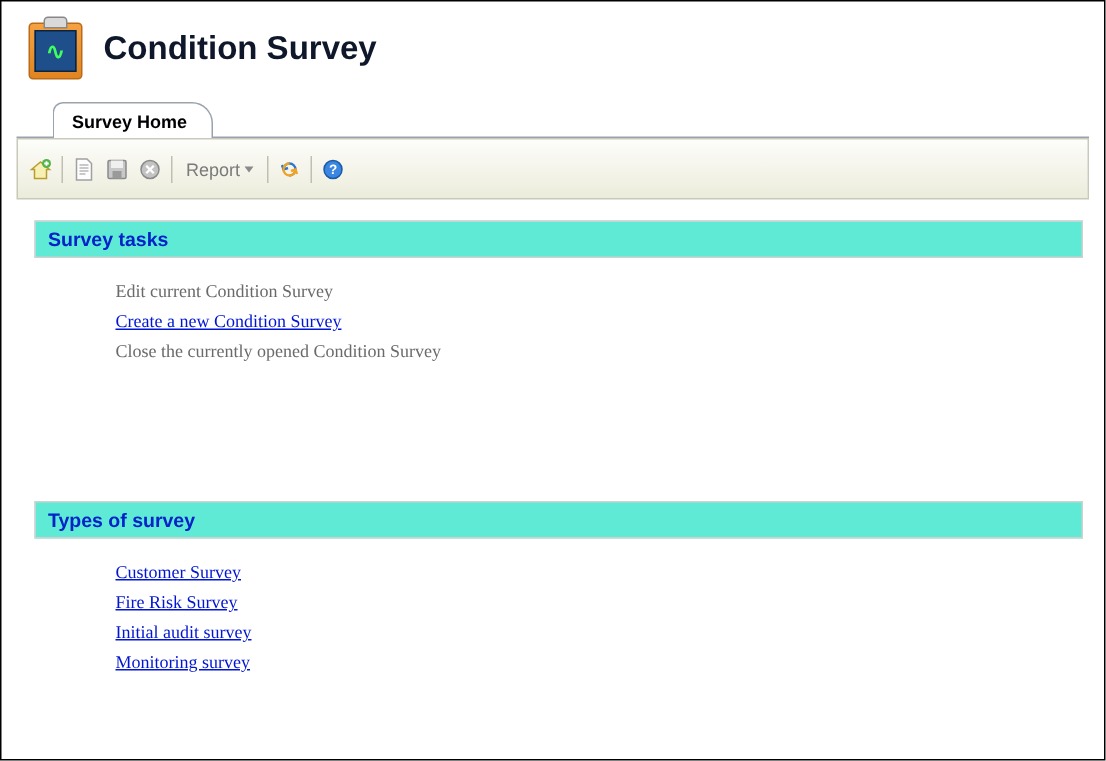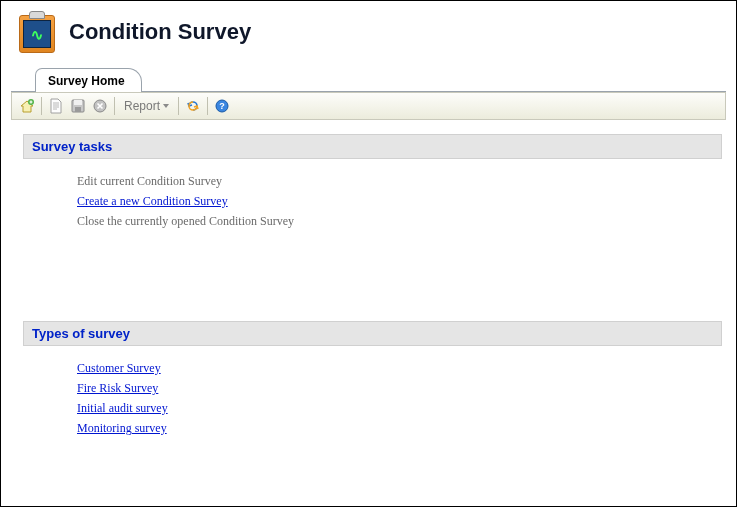--- a/index.html
+++ b/index.html
@@ -86,21 +86,21 @@
       position: relative;
       top: 1px;
     }
     .toolbar {
       display: flex;
       align-items: center;
       background: linear-gradient(#fdfdfa, #ececdc);
       border: 1px solid #c9c9bb;
       margin: 0 10px;
       padding: 2px 4px;
-      height: 28px;
+      height: 41px;
     }
     .tb-btn {
       display: inline-flex;
       align-items: center;
       justify-content: center;
       width: 22px;
       height: 22px;
       cursor: pointer;
     }
     .tb-sep {
@@ -115,21 +115,21 @@
       color: #7a7a7a;
       font-size: 12px;
       display: inline-flex;
       align-items: center;
       gap: 3px;
     }
     .content {
       margin: 14px 14px 0 22px;
     }
     .section-header {
-      background: #e5e5e5;
+      background: #5eead4;
       border: 1px solid #d0d0d0;
       padding: 4px 8px;
       color: #0022c8;
       font-weight: bold;
       font-size: 13px;
       margin-top: 6px;
     }
     .section-body {
       padding: 12px 0 6px 54px;
       line-height: 20px;

